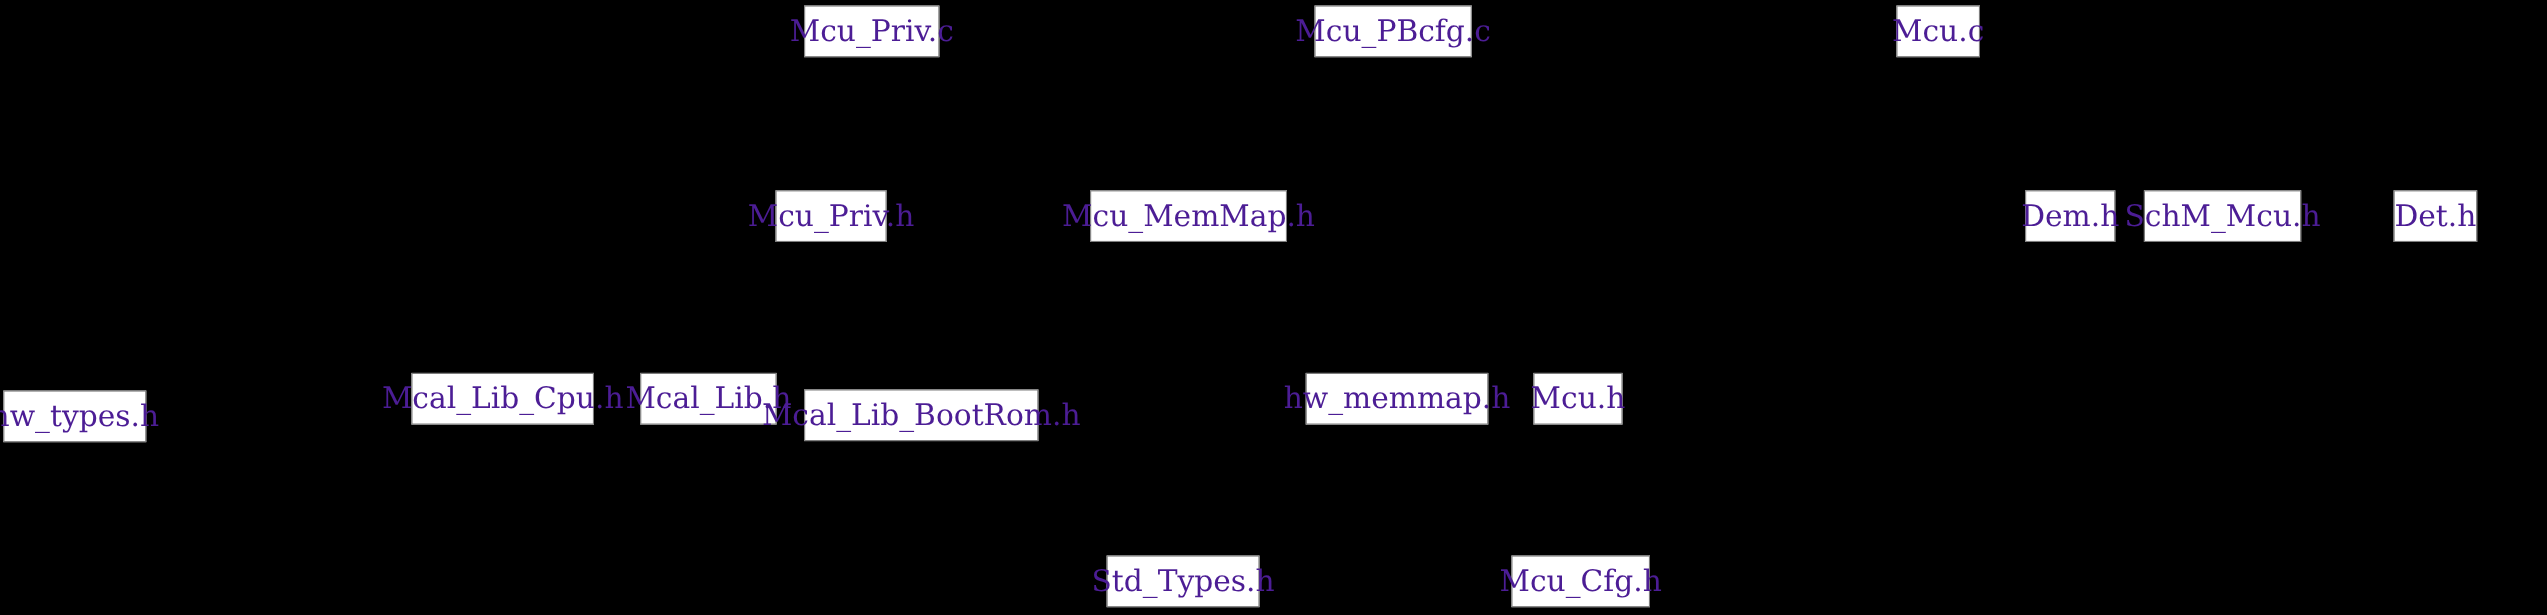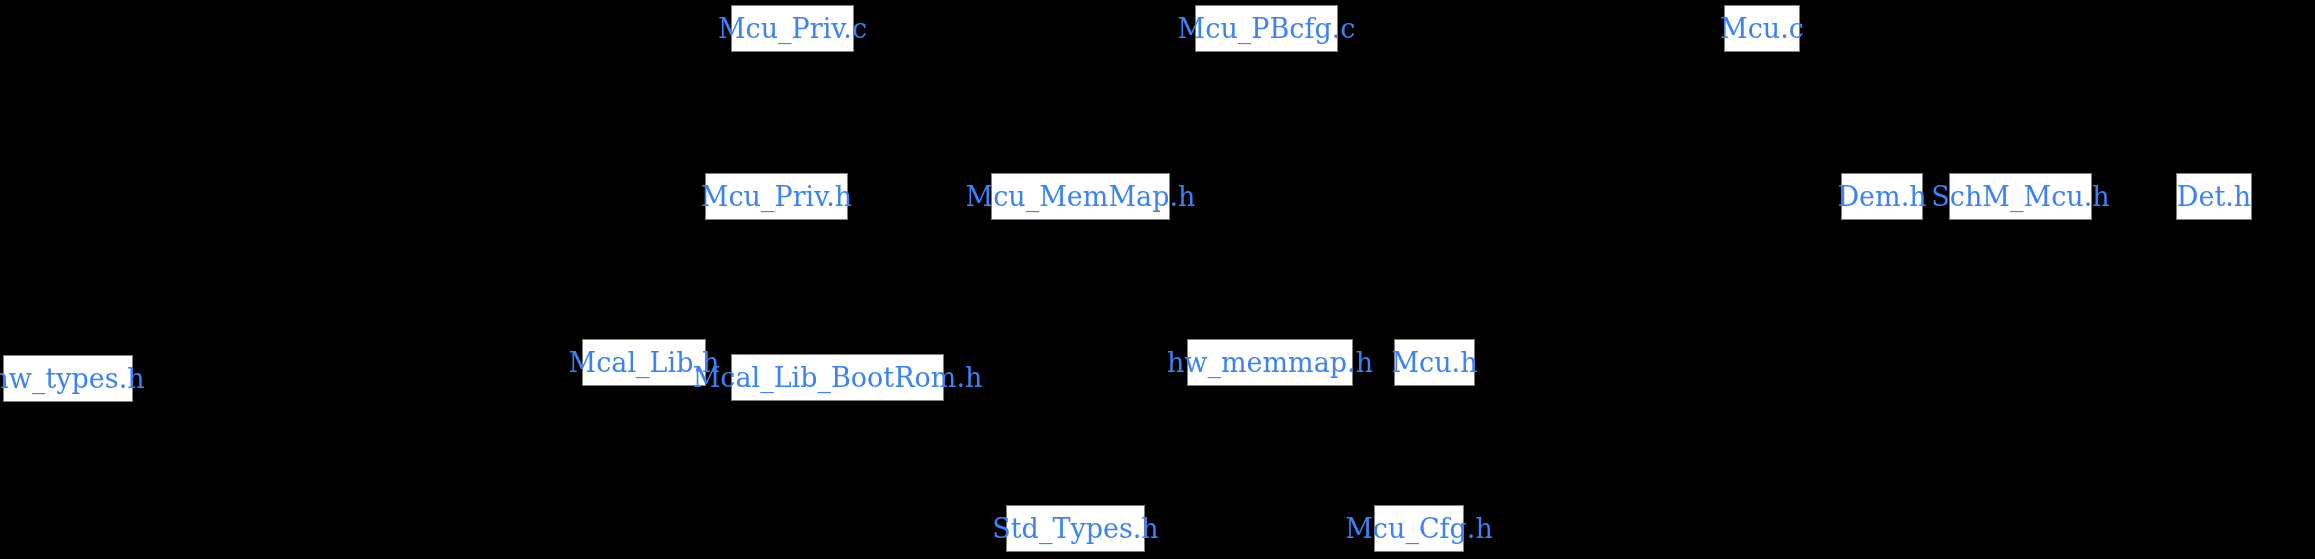--- a/index.html
+++ b/index.html
@@ -19,21 +19,21 @@
     position: absolute;
     box-sizing: border-box;
     height: 47px;
     background: #ffffff;
     border: 1px solid #7d7d7d;
     display: flex;
     align-items: center;
     justify-content: center;
     white-space: nowrap;
     font-size: 27px;
-    color: #3b82f6;
+    color: #4c1d95;
   }
   .node span {
     display: inline-block;
     line-height: 1;
   }
 </style>
 </head>
 <body>
 
 <div class="stage">
@@ -41,52 +41,55 @@
   <div class="node" style="left:731px;  top:5px;  width:123px;">
       <span>Mcu_Priv.c</span>
     </div>
   <div class="node" style="left:1195px; top:5px;  width:143px;">
       <span>Mcu_PBcfg.c</span>
     </div>
   <div class="node" style="left:1724px; top:5px;  width:76px;">
       <span>Mcu.c</span>
     </div>
 
-  <div class="node" style="left:705px;  top:173px; width:143px;">
+  <div class="node" style="left:705px;  top:173px; width:101px;">
       <span>Mcu_Priv.h</span>
     </div>
   <div class="node" style="left:991px;  top:173px; width:179px;">
       <span>Mcu_MemMap.h</span>
     </div>
   <div class="node" style="left:1841px; top:173px; width:82px;">
       <span>Dem.h</span>
     </div>
   <div class="node" style="left:1949px; top:173px; width:143px;">
       <span>SchM_Mcu.h</span>
     </div>
   <div class="node" style="left:2176px; top:173px; width:76px;">
       <span>Det.h</span>
     </div>
 
   <div class="node" style="left:3px;    top:339px; width:130px;margin-top:16px;">
       <span>hw_types.h</span>
     </div>
+  <div class="node" style="left:374px;  top:339px; width:166px;">
+      <span>Mcal_Lib_Cpu.h</span>
+    </div>
   <div class="node" style="left:582px;  top:339px; width:124px;">
       <span>Mcal_Lib.h</span>
     </div>
   <div class="node" style="left:731px;  top:354px; width:213px;">
       <span>Mcal_Lib_BootRom.h</span>
     </div>
   <div class="node" style="left:1187px; top:339px; width:166px;">
       <span>hw_memmap.h</span>
     </div>
   <div class="node" style="left:1394px; top:339px; width:81px;">
       <span>Mcu.h</span>
     </div>
 
   <div class="node" style="left:1006px; top:505px; width:139px;">
       <span>Std_Types.h</span>
     </div>
-  <div class="node" style="left:1374px; top:505px; width:90px;">
+  <div class="node" style="left:1374px; top:505px; width:126px;">
       <span>Mcu_Cfg.h</span>
     </div>
 
 </div>
 
 </body></html>

